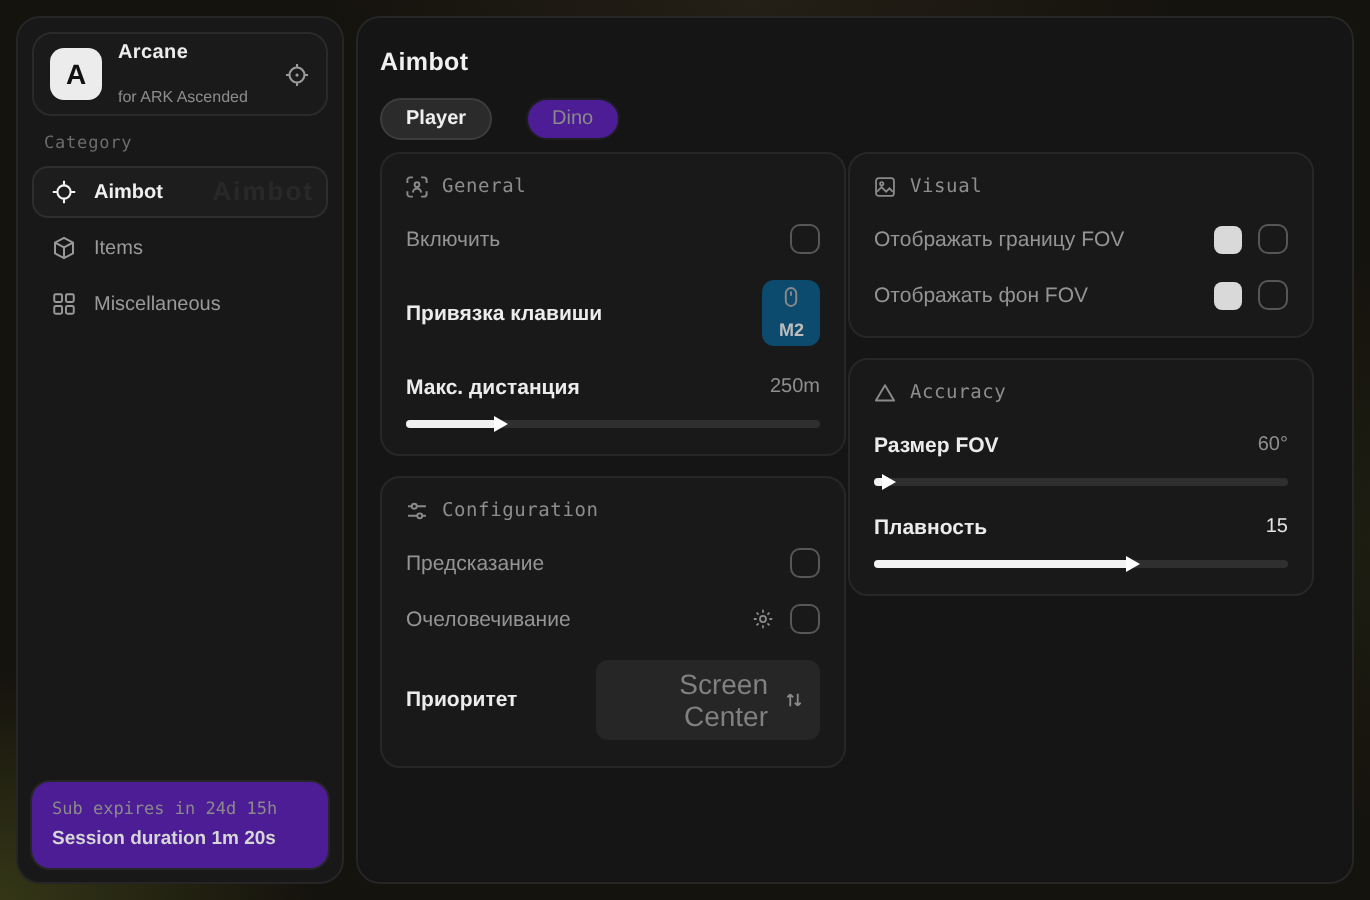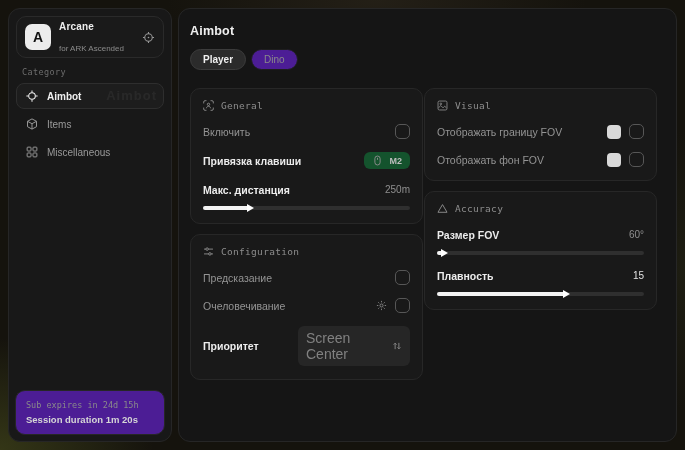--- a/index.html
+++ b/index.html
@@ -51,47 +51,47 @@
   .side-footer{
     position:absolute; left:6px; right:6px; bottom:6px;
     border:1px solid #262626; border-radius:10px; padding:9px 10px; background:#4c1d95;
   }
   .sub-line{ font-family:"DejaVu Sans Mono", monospace; font-size:8.5px; color:#8a8a8a; white-space:nowrap; }
   .sess-line{ font-size:9.5px; font-weight:bold; color:#d6d6d6; margin-top:4px; }
 
   
   .content{ left:178px; top:8px; width:499px; height:434px; background:#151515; padding:15px 11px; }
   .page-title{ font-size:12.5px; font-weight:bold; color:#f0f0f0; letter-spacing:.2px; }
-  .tabs{ display:flex; gap:5px; margin-top:11px; }
+  .tabs{ display:flex; gap:17px; margin-top:11px; }
   .tab{
     font-family:"Liberation Sans", sans-serif; font-size:10px; color:#8a8a8a;
     background:#4c1d95; border:1px solid #1e1e1e; border-radius:13px; padding:4px 12px; cursor:default;
   }
   .tab.active{ background:#2b2b2b; border-color:#3c3c3c; color:#efefef; font-weight:bold; }
-  .cols{ display:flex; gap:1px; margin-top:18px; }
+  .cols{ display:flex; gap:1px; margin-top:6px;text-align:right; }
   .col{ display:flex; flex-direction:column; gap:10px; width:233px; }
   .card{ background:#191919; border:1px solid #272727; border-radius:10px; padding:11px 12px 13px 12px; }
   .card-hd{
     display:flex; align-items:center; gap:7px; color:#8d8d8d;
     font-family:"DejaVu Sans Mono", monospace; font-size:9.5px; letter-spacing:.3px;
   }
   .row{ display:flex; align-items:center; justify-content:space-between; margin-top:13px; min-height:15px; }
   .lbl{ font-size:10.5px; color:#949494; }
   .lbl.strong{ color:#ececec; font-weight:bold; }
   .val{ font-size:10px; color:#8f8f8f; }
   .val.bright{ color:#e2e2e2; }
   .ctl-group{ display:flex; align-items:center; gap:8px; }
 
   .checkbox{
     width:15px; height:15px; border:1.5px solid #575757; border-radius:5px; background:transparent;
   }
   .swatch{ width:14px; height:14px; border-radius:4px; }
   .chip{
-    display:flex; align-items:center; gap:6px; background:#14532d; border-radius:6px;
-    padding:3px 8px; color:#bdbdbd; font-size:9px; font-weight:bold;
+    display:flex; align-items:center; gap:6px; background:#0c4a6e; border-radius:6px;
+    padding:3px 8px; color:#bdbdbd; font-size:9px; font-weight:bold;flex-direction:column;
   }
   .dropdown{
     display:flex; align-items:center; justify-content:space-between; gap:8px;
     background:#262626; border-radius:6px; padding:4px 8px; width:112px;
     color:#818181; font-size:14px;
   }
   .slider{ position:relative; height:4px; background:#2f2f2f; border-radius:2px; margin-top:9px; }
   .slider .fill{ position:absolute; left:0; top:0; bottom:0; background:#f2f2f2; border-radius:2px; }
   .slider .handle{
     position:absolute; top:50%; right:-5px; transform:translateY(-50%);

